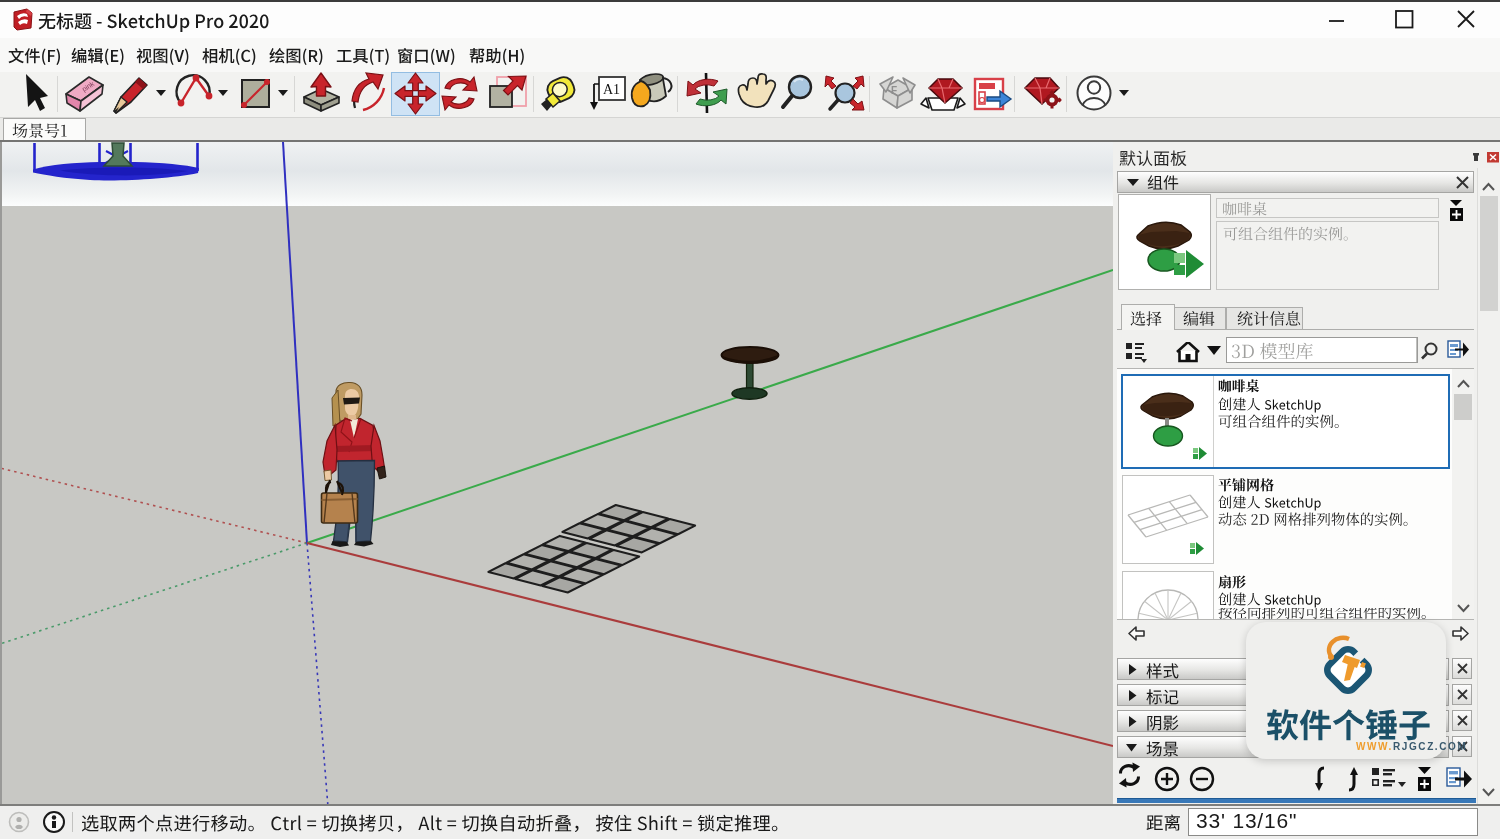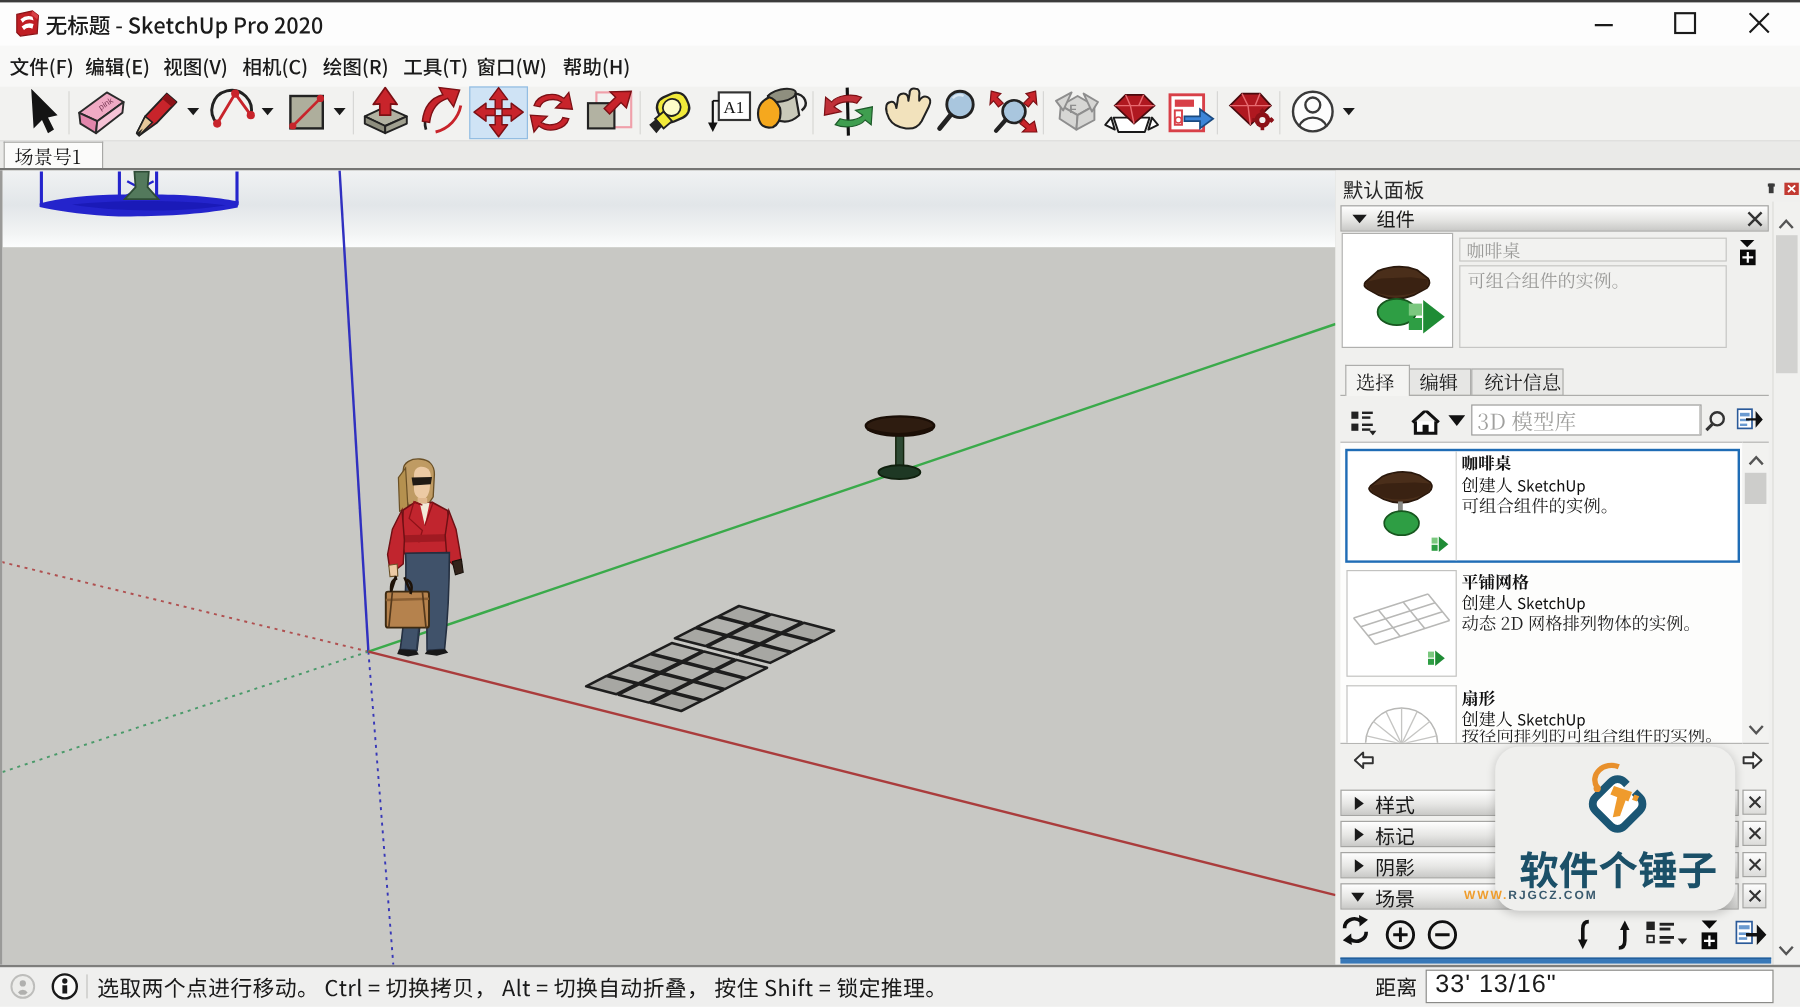--- a/index.html
+++ b/index.html
@@ -654,12 +654,12 @@
 <path d="M27,21 L42,26 L39,34 L24,28 Z"></path>
 <path d="M44,28 L48,29.5 L46,34 L42,32.5 Z"></path>
 <path d="M30,29 L37,32 L32,46 L26,47 Z"></path>
 </g>
 </svg>
 <svg style="position:absolute;left:1266px;top:698.7px;overflow:visible" width="167" height="50">
     <g transform="translate(0,38.3)">
       <path d="M18.8 -28.1C18.2 -23.0 16.9 -18.2 14.7 -15.1C15.6 -14.7 17.2 -13.5 17.9 -12.9C19.1 -14.7 20.2 -17.1 21.0 -19.8H27.8C27.4 -17.7 27.0 -15.6 26.6 -14.2L29.8 -13.4C30.6 -15.8 31.4 -19.5 32.0 -22.8L29.4 -23.5L28.8 -23.3H21.8C22.1 -24.7 22.4 -26.1 22.6 -27.5ZM21.3 -16.8V-15.2C21.3 -11.1 20.7 -4.5 14.3 0.3C15.2 0.9 16.6 2.2 17.3 3.0C20.4 0.6 22.3 -2.3 23.4 -5.1C24.8 -1.6 26.8 1.2 29.8 2.9C30.3 1.9 31.5 0.4 32.4 -0.4C28.3 -2.3 26.0 -6.8 24.9 -11.9C25.0 -13.1 25.0 -14.2 25.0 -15.1V-16.8ZM2.7 -10.2C3.0 -10.5 4.3 -10.7 5.5 -10.7H8.6V-7.2C5.7 -6.8 2.9 -6.4 0.9 -6.2L1.7 -2.2L8.6 -3.3V2.9H12.1V-3.9L15.9 -4.6L15.7 -8.2L12.1 -7.7V-10.7H15.4L15.4 -14.3H12.1V-18.9H8.6V-14.3H6.4C7.2 -16.2 8.1 -18.4 8.9 -20.7H15.7V-24.5H10.1L10.8 -27.2L7.0 -28.0C6.7 -26.8 6.5 -25.6 6.2 -24.5H1.3V-20.7H5.1C4.4 -18.6 3.8 -16.9 3.4 -16.2C2.8 -14.7 2.2 -13.8 1.5 -13.6C1.9 -12.7 2.5 -11.0 2.7 -10.2Z M43.4 -12.0V-8.2H52.4V2.9H56.4V-8.2H64.9V-12.0H56.4V-17.8H63.3V-21.6H56.4V-27.6H52.4V-21.6H49.7C50.0 -22.9 50.3 -24.2 50.6 -25.4L46.8 -26.2C46.0 -22.2 44.6 -18.0 42.9 -15.3C43.8 -14.9 45.5 -14.0 46.3 -13.5C47.0 -14.7 47.7 -16.1 48.3 -17.8H52.4V-12.0ZM41.0 -27.9C39.3 -23.2 36.5 -18.5 33.6 -15.5C34.3 -14.5 35.4 -12.4 35.7 -11.4C36.4 -12.1 37.1 -12.9 37.7 -13.8V2.9H41.5V-19.6C42.7 -21.9 43.9 -24.4 44.7 -26.7Z M80.4 -17.4V2.9H84.5V-17.4ZM82.4 -28.1C79.1 -22.5 73.1 -18.4 66.8 -16.0C67.9 -14.9 69.0 -13.4 69.7 -12.2C74.4 -14.4 79.0 -17.6 82.6 -21.7C87.8 -16.4 91.9 -13.9 95.5 -12.1C96.1 -13.5 97.3 -15.0 98.4 -15.9C94.6 -17.4 90.1 -19.8 85.0 -24.8L86.0 -26.4Z M100.6 -11.9V-8.4H104.4V-3.5C104.4 -1.7 103.2 -0.4 102.4 0.2C103.0 0.7 104.0 2.0 104.3 2.7C104.9 2.1 106.0 1.4 112.0 -2.2C111.7 -3.0 111.3 -4.6 111.2 -5.6L107.9 -3.8V-8.4H111.3V-11.9H107.9V-15.1H110.6V-18.7H103.2C103.7 -19.4 104.2 -20.2 104.6 -21.1H111.5V-24.8H106.3C106.6 -25.6 106.9 -26.3 107.1 -27.1L103.6 -28.1C102.8 -25.1 101.3 -22.2 99.6 -20.3C100.2 -19.4 101.2 -17.4 101.5 -16.5L102.3 -17.4V-15.1H104.4V-11.9ZM113.3 -1.4V2.2H129.2V-1.4H123.0V-3.9H130.3V-7.7H128.3V-10.5H130.8V-14.1H128.3V-17.0H130.1V-20.8H123.0V-23.6C125.1 -23.8 127.2 -24.1 129.0 -24.5L127.3 -27.8C123.5 -27.0 117.8 -26.4 112.8 -26.1C113.2 -25.2 113.6 -23.9 113.7 -22.9C115.5 -23.0 117.5 -23.1 119.5 -23.2V-20.8H112.2V-17.0H114.1V-14.1H111.5V-10.5H114.1V-7.7H112.0V-3.9H119.5V-1.4ZM119.5 -17.0V-14.1H117.4V-17.0ZM123.0 -17.0H125.0V-14.1H123.0ZM119.5 -7.7H117.4V-10.5H119.5ZM123.0 -7.7V-10.5H125.0V-7.7Z M146.6 -18.3V-13.7H133.5V-9.7H146.6V-1.8C146.6 -1.3 146.4 -1.1 145.7 -1.1C144.9 -1.1 142.4 -1.1 140.1 -1.2C140.7 -0.1 141.5 1.7 141.7 2.9C144.8 2.9 147.0 2.8 148.7 2.2C150.2 1.6 150.7 0.5 150.7 -1.7V-9.7H163.6V-13.7H150.7V-16.2C154.5 -18.3 158.5 -21.3 161.4 -24.0L158.3 -26.4L157.4 -26.1H136.8V-22.2H153.1C151.1 -20.8 148.7 -19.3 146.6 -18.3Z" fill="#1b5068"></path>
     </g>
   </svg>
-<div class="abs" style="left:1220px;top:741px;font-size:10px;font-weight:bold;letter-spacing:1.6px;color:#3a5a6e;"><span style="color:#ef9d2d">WWW.</span>RJGCZ.COM</div>
+<div class="abs" style="left:1356px;top:741px;font-size:10px;font-weight:bold;letter-spacing:1.6px;color:#3a5a6e;"><span style="color:#ef9d2d">WWW.</span>RJGCZ.COM</div>
 </body></html>

